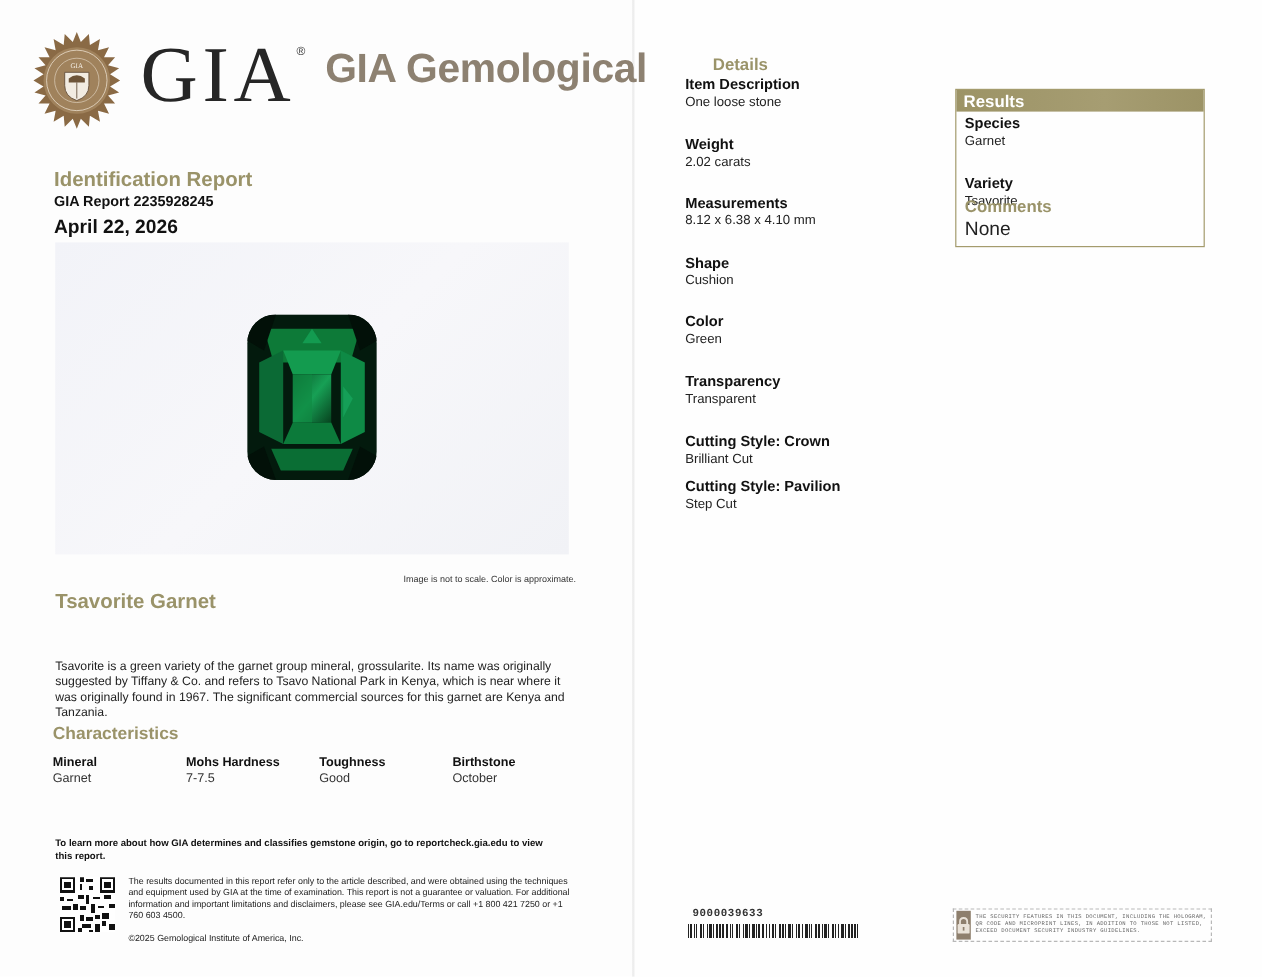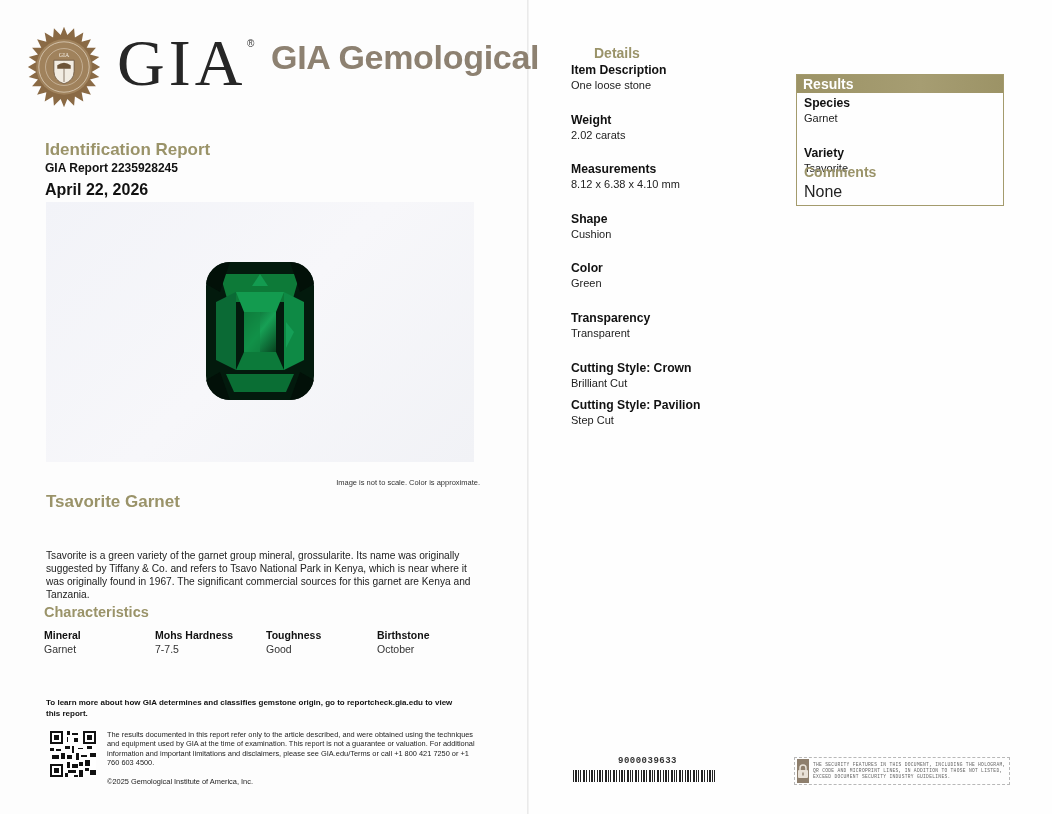--- a/index.html
+++ b/index.html
@@ -45,21 +45,21 @@
   .detail { position: absolute; left: 571px; }
   .detail-label { font-size: 12.2px; font-weight: bold; color: #111; line-height: 15px; }
   .detail-value { font-size: 11px; color: #222; line-height: 15px; }
 
   .results-box { position: absolute; left: 796px; top: 45px; width: 208px; height: 132px; border: 1.5px solid #a49b6d; margin-top: 29px; }
   .results-header { height: 18px; background: linear-gradient(90deg, #9c9366 0%, #a69d72 60%, #9c9366 100%); color: #fff; font-size: 14px; font-weight: bold; padding-left: 6px; line-height: 18px; }
   .result-item { position: absolute; left: 7px; }
   .comments-title { position: absolute; left: 804px; top: 164px; font-size: 14px; font-weight: bold; }
   .comments-value { position: absolute; left: 804px; top: 183px; font-size: 16px; color: #222; }
 
-  .barcode-num { position: absolute; left: 577px; top: 756px; font-family: "Liberation Mono", monospace; font-size: 9px; font-weight: bold; color: #333; letter-spacing: 0.5px; margin-left: 41px; }
+  .barcode-num { position: absolute; left: 577px; top: 756px; font-family: "Liberation Mono", monospace; font-size: 9px; font-weight: bold; color: #333; letter-spacing: 0.5px; }
   .barcode { position: absolute; left: 573px; top: 770px; width: 142px; height: 12px; }
 
   .security { position: absolute; left: 794px; top: 757px; width: 216px; height: 28px; border: 1px dashed #b8b8b8; display: flex; align-items: center; }
   .lock-box { width: 24px; height: 24px; margin: 0 4px 0 2px; background: #8e7f6d; display: flex; align-items: center; justify-content: center; }
   .security-text { font-family: "Liberation Mono", monospace; font-size: 4.6px; line-height: 6.2px; color: #666; letter-spacing: 0.3px; }
 </style>
 </head>
 <body>
 
 <div class="page-left"></div>

